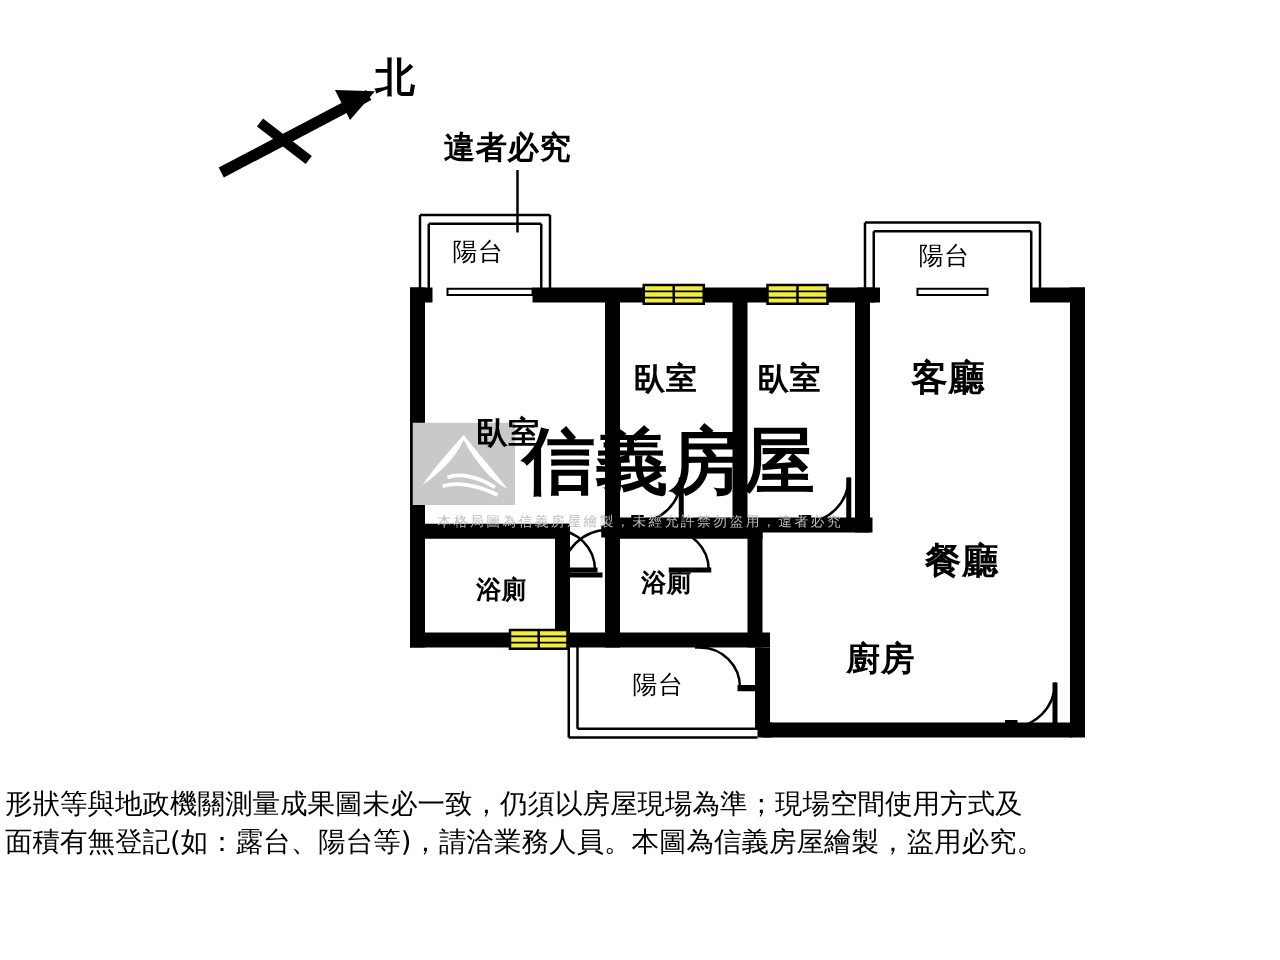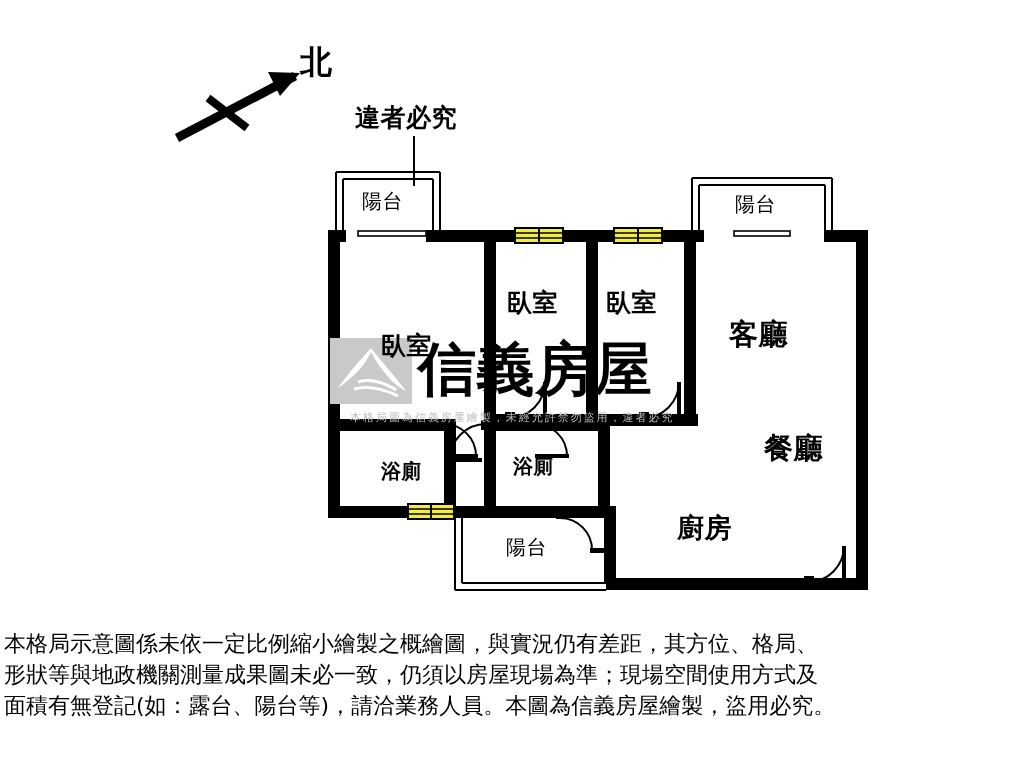--- a/index.html
+++ b/index.html
@@ -295,26 +295,25 @@
   <div class="lbl lbl-callout" style="left:355px; top:105px;">違者必究</div>
 
   <div class="lbl lbl-balcony" style="left:362px; top:191px;">陽台</div>
   <div class="lbl lbl-balcony" style="left:735px; top:194px;">陽台</div>
   <div class="lbl lbl-balcony" style="left:506px; top:537px;">陽台</div>
 
   <div class="lbl lbl-room" style="left:381px; top:333px;">臥室</div>
   <div class="lbl lbl-room" style="left:507px; top:290px;">臥室</div>
   <div class="lbl lbl-room" style="left:606px; top:290px;">臥室</div>
 
-  <div class="lbl lbl-room" style="left:729px; top:288px; font-size:29px;margin-top:32px;">客廳</div>
-  <div class="lbl lbl-room" style="left:764px; top:434px; font-size:29px;">餐廳</div>
+  <div class="lbl lbl-room" style="left:729px; top:288px; font-size:29px;">客廳</div>
+  <div class="lbl lbl-room" style="left:740px; top:434px; font-size:29px;">餐廳</div>
   <div class="lbl lbl-room" style="left:677px; top:514px; font-size:27px;">廚房</div>
 
   <div class="lbl lbl-room-sm" style="left:381px; top:461px;">浴廁</div>
   <div class="lbl lbl-room-sm" style="left:513px; top:456px;">浴廁</div>
 
   <div id="disclaimer">
-    <span class="dline">本格局示意圖係未依一定比例縮小繪製之概繪圖，與實況仍有差距，其方位、格局、</span>
     <span class="dline">形狀等與地政機關測量成果圖未必一致，仍須以房屋現場為準；現場空間使用方式及</span>
     <span class="dline">面積有無登記(如：露台、陽台等)，請洽業務人員。本圖為信義房屋繪製，盜用必究。</span>
   </div>
 
 </div>
 
 </body></html>

